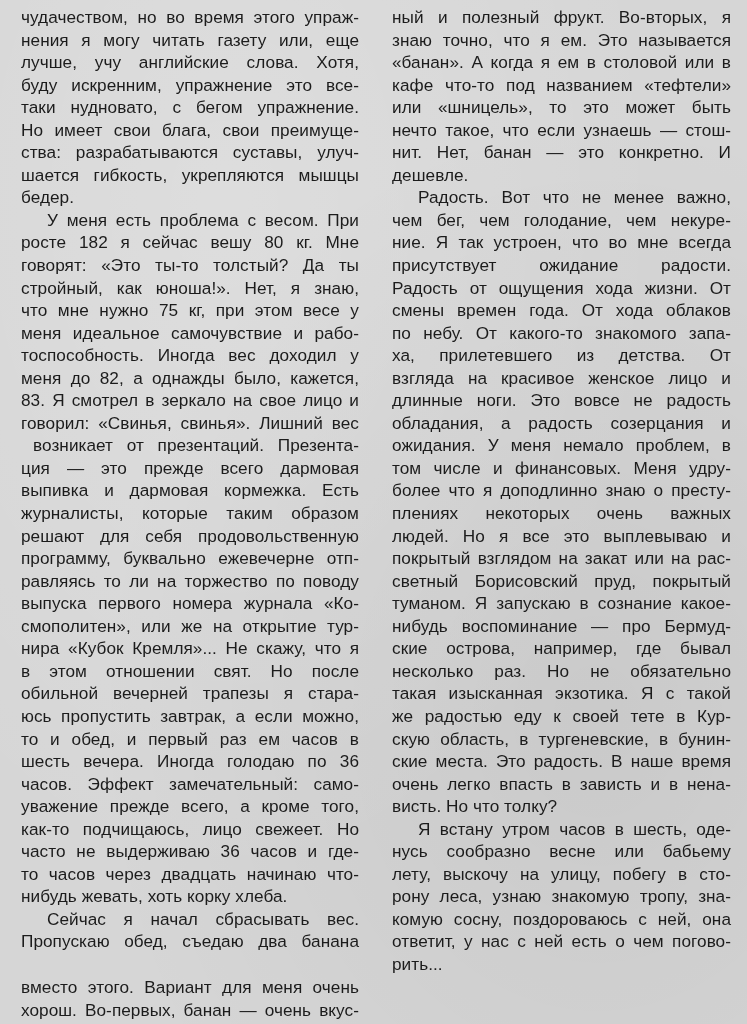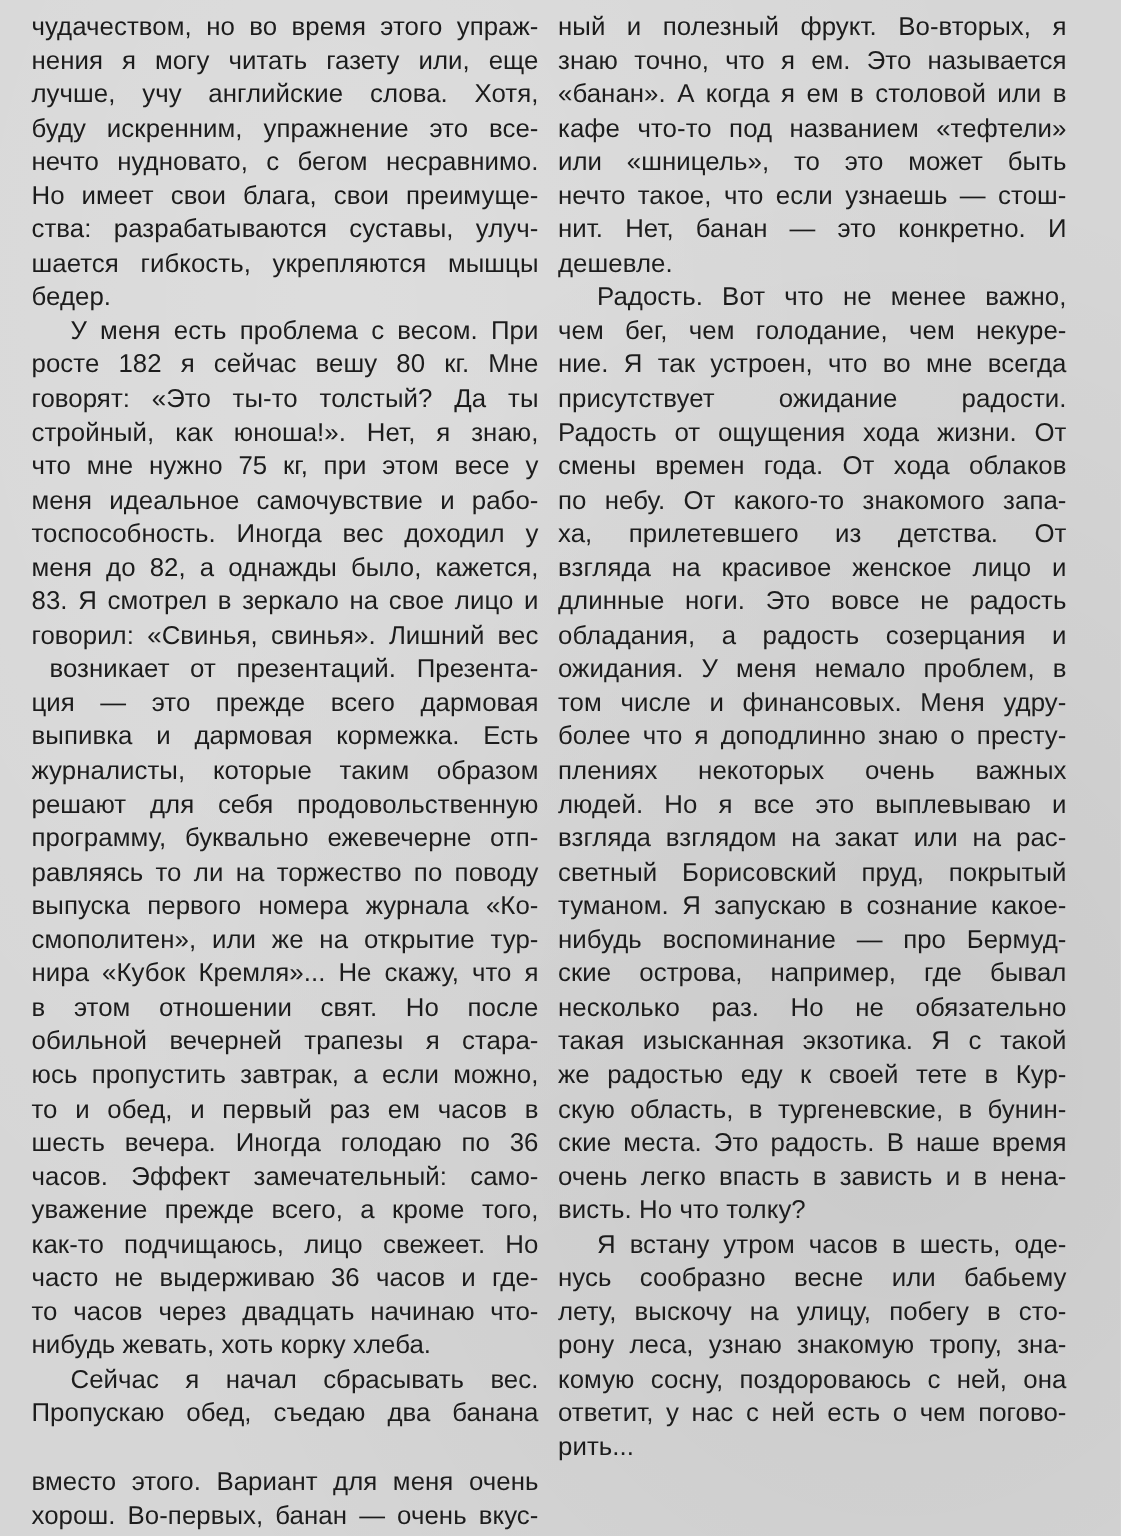--- a/index.html
+++ b/index.html
@@ -27,21 +27,21 @@
     position: absolute;
     top: 6px;
     font-family: "Liberation Sans", sans-serif;
     font-size: 17.2px;
     line-height: 22.55px;
     color: #1c1c1c;
     text-align: justify;
     letter-spacing: 0.05px;
   }
   .col-left { left: 21px; width: 338px; }
-  .col-right { left: 372px; width: 339px; }
+  .col-right { left: 392px; width: 339px; }
   .line {
     display: block;
     white-space: nowrap;
     text-align-last: justify;
     text-align: justify;
     overflow: visible;
   }
   .line.last {
     text-align-last: left;
   }
@@ -51,21 +51,21 @@
 </style>
 </head>
 <body>
 
 <div class="page">
   <div class="column col-left">
       <span class="line" style="white-space: nowrap;"><span style="white-space: nowrap; word-spacing: 0px;">чудачеством, но во время этого упраж-</span></span>
       <span class="line" style="white-space: nowrap;"><span style="white-space: nowrap; word-spacing: 0px;">нения я могу читать газету или, еще</span></span>
       <span class="line" style="white-space: nowrap;"><span style="white-space: nowrap; word-spacing: 0px;">лучше, учу английские слова. Хотя,</span></span>
       <span class="line" style="white-space: nowrap;"><span style="white-space: nowrap; word-spacing: 0px;">буду искренним, упражнение это все-</span></span>
-      <span class="line" style="white-space: nowrap;"><span style="white-space: nowrap; word-spacing: 0px;">нечто нудновато, с бегом несравнимо.</span></span>
+      <span class="line" style="white-space: nowrap;"><span style="white-space: nowrap; word-spacing: 0px;">таки нудновато, с бегом упражнение.</span></span>
       <span class="line" style="white-space: nowrap;"><span style="white-space: nowrap; word-spacing: 0px;">Но имеет свои блага, свои преимуще-</span></span>
       <span class="line" style="white-space: nowrap;"><span style="white-space: nowrap; word-spacing: 0px;">ства: разрабатываются суставы, улуч-</span></span>
       <span class="line" style="white-space: nowrap;"><span style="white-space: nowrap; word-spacing: 0px;">шается гибкость, укрепляются мышцы</span></span>
       <span class="line last" style="white-space: nowrap;">бедер.</span>
       <span class="line indent" style="white-space: nowrap;"><span style="white-space: nowrap; word-spacing: 0px;">У меня есть проблема с весом. При</span></span>
       <span class="line" style="white-space: nowrap;"><span style="white-space: nowrap; word-spacing: 0px;">росте 182 я сейчас вешу 80 кг. Мне</span></span>
       <span class="line" style="white-space: nowrap;"><span style="white-space: nowrap; word-spacing: 0px;">говорят: «Это ты-то толстый? Да ты</span></span>
       <span class="line" style="white-space: nowrap;"><span style="white-space: nowrap; word-spacing: 0px;">стройный, как юноша!». Нет, я знаю,</span></span>
       <span class="line" style="white-space: nowrap;"><span style="white-space: nowrap; word-spacing: 0px;">что мне нужно 75 кг, при этом весе у</span></span>
       <span class="line" style="white-space: nowrap;"><span style="white-space: nowrap; word-spacing: 0px;">меня идеальное самочувствие и рабо-</span></span>
@@ -117,21 +117,21 @@
       <span class="line" style="white-space: nowrap;"><span style="white-space: nowrap; word-spacing: 0px;">по небу. От какого-то знакомого запа-</span></span>
       <span class="line" style="white-space: nowrap;"><span style="white-space: nowrap; word-spacing: 0px;">ха, прилетевшего из детства. От</span></span>
       <span class="line" style="white-space: nowrap;"><span style="white-space: nowrap; word-spacing: 0px;">взгляда на красивое женское лицо и</span></span>
       <span class="line" style="white-space: nowrap;"><span style="white-space: nowrap; word-spacing: 0px;">длинные ноги. Это вовсе не радость</span></span>
       <span class="line" style="white-space: nowrap;"><span style="white-space: nowrap; word-spacing: 0px;">обладания, а радость созерцания и</span></span>
       <span class="line" style="white-space: nowrap;"><span style="white-space: nowrap; word-spacing: 0px;">ожидания. У меня немало проблем, в</span></span>
       <span class="line" style="white-space: nowrap;"><span style="white-space: nowrap; word-spacing: 0px;">том числе и финансовых. Меня удру-</span></span>
       <span class="line" style="white-space: nowrap;"><span style="white-space: nowrap; word-spacing: 0px;">более что я доподлинно знаю о престу-</span></span>
       <span class="line" style="white-space: nowrap;"><span style="white-space: nowrap; word-spacing: 0px;">плениях некоторых очень важных</span></span>
       <span class="line" style="white-space: nowrap;"><span style="white-space: nowrap; word-spacing: 0px;">людей. Но я все это выплевываю и</span></span>
-      <span class="line" style="white-space: nowrap;"><span style="white-space: nowrap; word-spacing: 0px;">взгляда взглядом на закат или на рас-</span></span>
+      <span class="line" style="white-space: nowrap;"><span style="white-space: nowrap; word-spacing: 0px;">покрытый взглядом на закат или на рас-</span></span>
       <span class="line" style="white-space: nowrap;"><span style="white-space: nowrap; word-spacing: 0px;">светный Борисовский пруд, покрытый</span></span>
       <span class="line" style="white-space: nowrap;"><span style="white-space: nowrap; word-spacing: 0px;">туманом. Я запускаю в сознание какое-</span></span>
       <span class="line" style="white-space: nowrap;"><span style="white-space: nowrap; word-spacing: 0px;">нибудь воспоминание — про Бермуд-</span></span>
       <span class="line" style="white-space: nowrap;"><span style="white-space: nowrap; word-spacing: 0px;">ские острова, например, где бывал</span></span>
       <span class="line" style="white-space: nowrap;"><span style="white-space: nowrap; word-spacing: 0px;">несколько раз. Но не обязательно</span></span>
       <span class="line" style="white-space: nowrap;"><span style="white-space: nowrap; word-spacing: 0px;">такая изысканная экзотика. Я с такой</span></span>
       <span class="line" style="white-space: nowrap;"><span style="white-space: nowrap; word-spacing: 0px;">же радостью еду к своей тете в Кур-</span></span>
       <span class="line" style="white-space: nowrap;"><span style="white-space: nowrap; word-spacing: 0px;">скую область, в тургеневские, в бунин-</span></span>
       <span class="line" style="white-space: nowrap;"><span style="white-space: nowrap; word-spacing: 0px;">ские места. Это радость. В наше время</span></span>
       <span class="line" style="white-space: nowrap;"><span style="white-space: nowrap; word-spacing: 0px;">очень легко впасть в зависть и в нена-</span></span>

